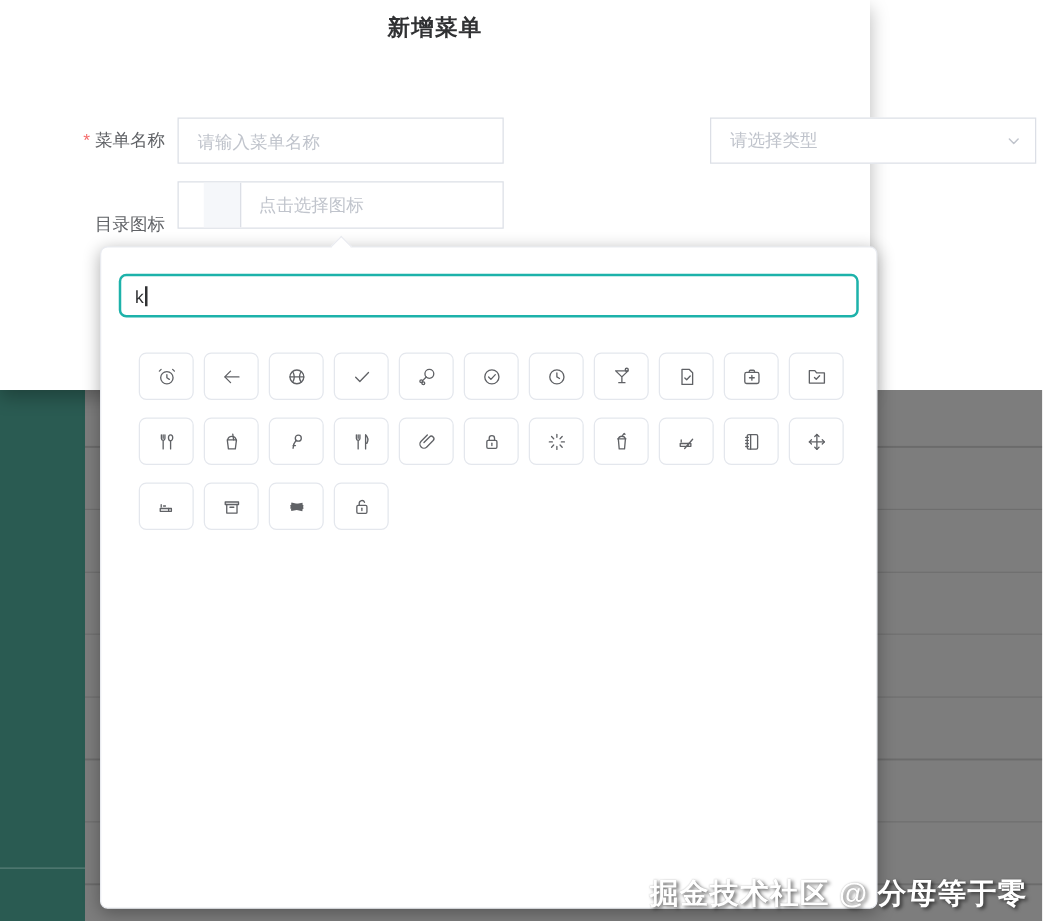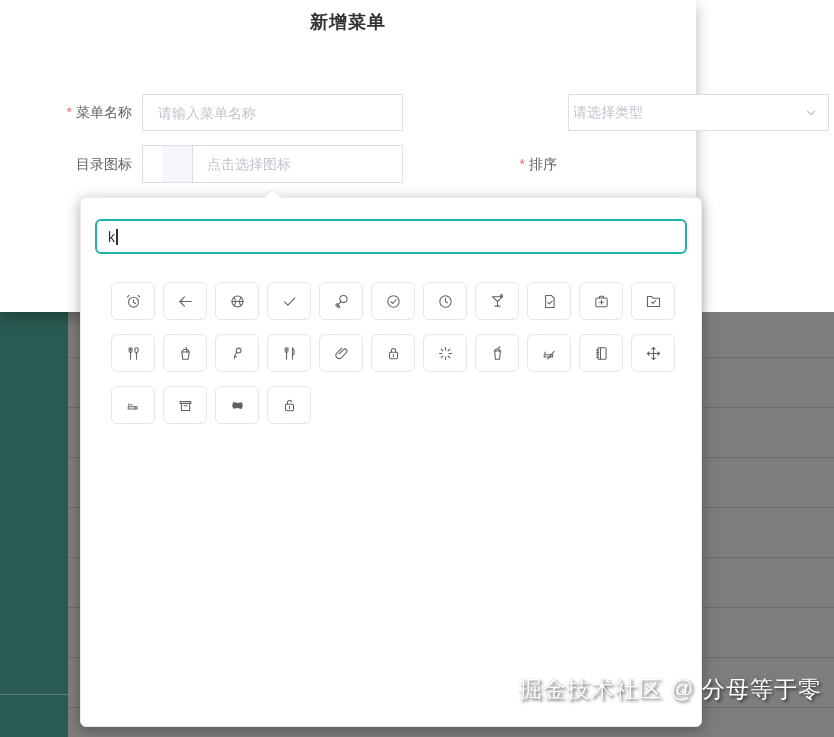--- a/index.html
+++ b/index.html
@@ -28,27 +28,27 @@
   
   .dialog{position:absolute;left:0;top:0;width:696px;height:312px;background:#fff;
     box-shadow:0 6px 14px rgba(0,0,0,.28);text-decoration:underline;}
   .dialog-title{position:absolute;top:10px;left:0;width:100%;text-align:center;
     font-size:18px;font-weight:600;color:var(--title);letter-spacing:1px;}
   .form-label{position:absolute;height:37px;line-height:37px;font-size:14px;color:var(--label);
     text-align:right;white-space:nowrap;}
   .req{color:var(--required-red);margin-right:4px;font-size:14px;}
   .lbl-left{left:30px;width:102px;}
   .lbl-right{left:440px;width:117px;}
-  .row1{top:94px;} .row2{top:145px;height:38px;line-height:38px;}
+  .row1{top:94px;} .row2{top:160px;height:38px;line-height:38px;}
   .fld{position:absolute;width:261px;height:37px;border:1px solid var(--input-border);
     border-radius:0;background:#fff;font-size:14px;}
   .fld-left{left:142px;padding-left:20px;} .fld-right{left:568px;}
   input.fld{padding:0 15px;color:var(--title);outline:none;}
   input.fld::placeholder{color:var(--placeholder);}
-  .select-box{display:flex;align-items:center;padding:0 10px 0 4px;cursor:pointer;}
+  .select-box{display:flex;align-items:center;padding:0 10px 0 15px;cursor:pointer;}
   .select-box .ph{flex:1;color:var(--placeholder);}
   .select-box svg{stroke:var(--placeholder);}
   .icon-input{top:145px;height:38px;display:flex;overflow:hidden;cursor:pointer;}
   .icon-input .prepend{width:67px;background:#f5f7fa;border-right:1px solid var(--input-border);}
   .icon-input input{flex:1;border:none;outline:none;padding:0 14px;font-size:14px;color:var(--title);background:transparent;}
   .icon-input input::placeholder{color:var(--placeholder);}
 
   
   .popover{position:absolute;left:80px;top:197px;width:622px;height:530px;background:#fff;
     border:1px solid var(--panel-border);border-radius:6px;
@@ -59,21 +59,21 @@
     border:2px solid var(--accent-teal-border);border-radius:6px;background:#fff;
     display:flex;align-items:center;padding:0 11px;font-size:14px;color:var(--title);cursor:text;}
   .caret{display:inline-block;width:1.5px;height:16px;background:#303133;margin-left:1px;}
   .icon-grid{position:absolute;left:30px;top:84px;width:566px;display:flex;flex-wrap:wrap;
     gap:14px 8px;}
   .icon-cell{width:44px;height:38px;background:#fff;border:1px solid #e4e7ed;border-radius:6px;
     display:flex;align-items:center;justify-content:center;color:var(--icon-stroke);cursor:pointer;padding:0;}
   .icon-cell svg{display:block;}
 
   
-  .watermark{position:absolute;right:12px;bottom:32px;z-index:9;font-size:23px;font-weight:normal;
+  .watermark{position:absolute;right:12px;bottom:7px;z-index:9;font-size:23px;font-weight:bold;
     color:#fff;text-shadow:2px 2px 3px rgba(0,0,0,.55),0 0 1px rgba(0,0,0,.3);letter-spacing:1px;}
 </style>
 </head>
 <body>
 
 <div class="screen">
 
   <div class="page-content"></div>
   <div class="page-sidebar">
     <div class="divider"></div>
@@ -95,23 +95,20 @@
     </div>
 
     <div class="form-label lbl-left row2">
       <span>目录图标</span>
     </div>
     <div class="fld fld-left icon-input">
       <div class="prepend"></div>
       <input type="text" placeholder="点击选择图标" style="">
     </div>
 
-    <div class="form-label lbl-right row2">
-      <span class="req">*</span><span>排序</span>
-    </div>
   </div>
 
   <div class="popover">
     <div class="arrow"></div>
     <div class="search-box">
       <span>k</span>
       <span class="caret"></span>
     </div>
     <div class="icon-grid" id="icon-grid">
         <button class="icon-cell">

